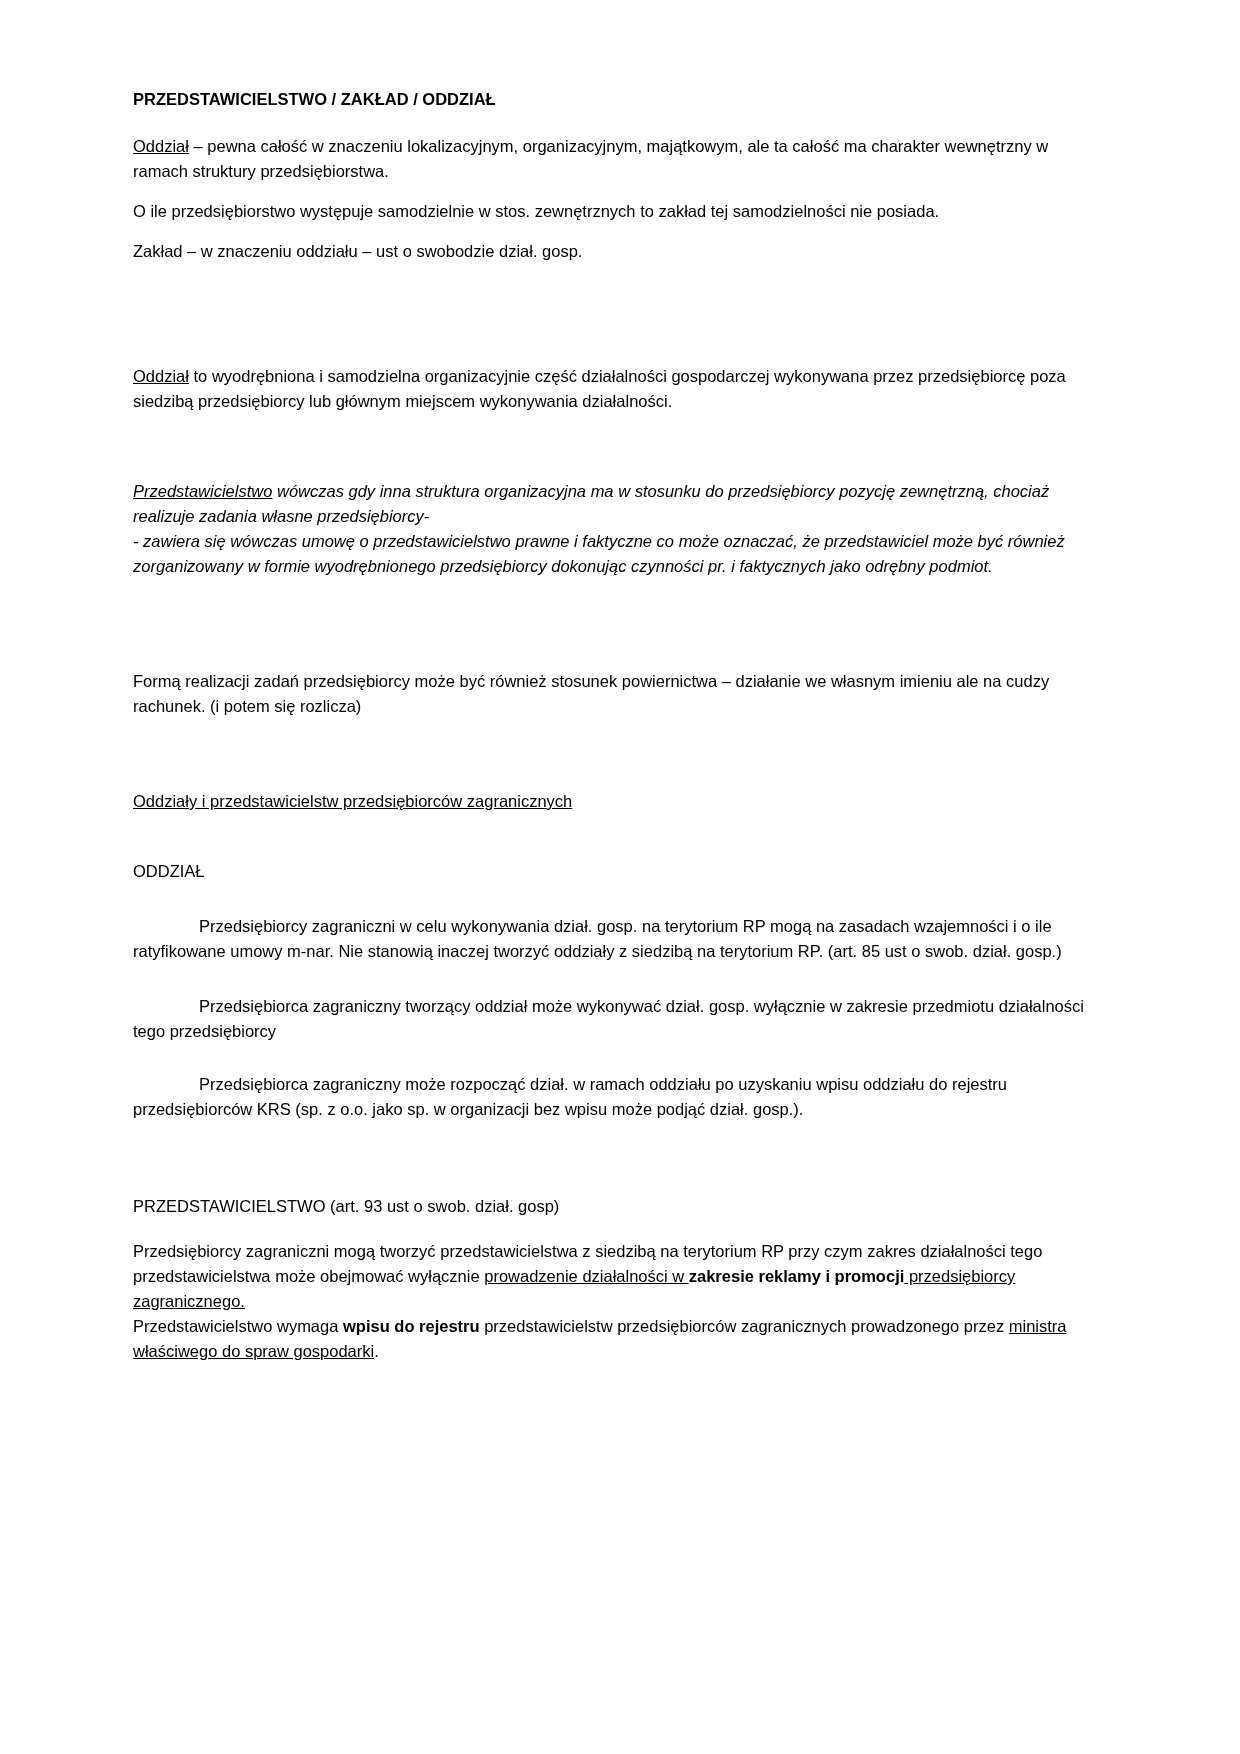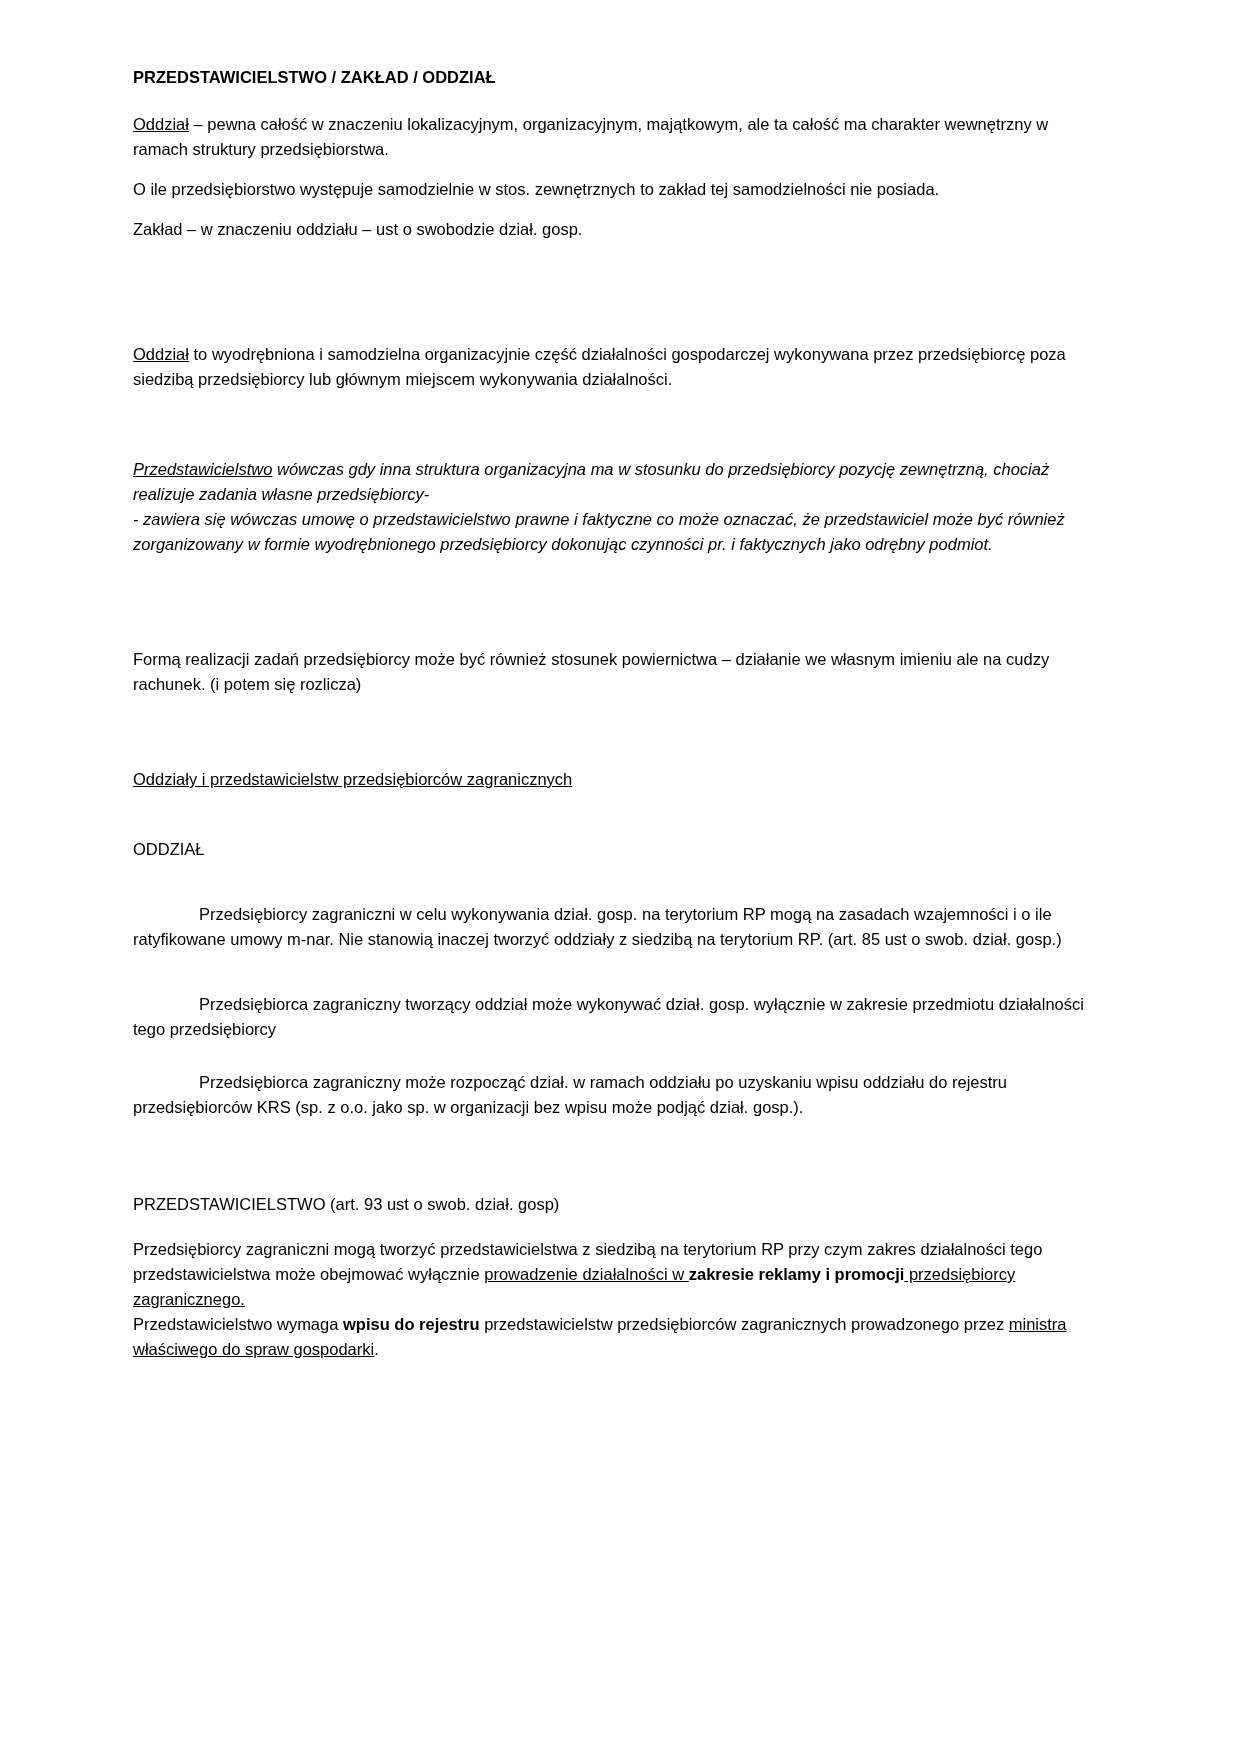--- a/index.html
+++ b/index.html
@@ -11,41 +11,41 @@
     width: 1240px;
     height: 1754px;
     font-family: "Liberation Sans", "DejaVu Sans", sans-serif;
     color: #000000;
     overflow: hidden;
   }
   .page {
     box-sizing: border-box;
     width: 1240px;
     height: 1308px;
-    padding: 65px 133px 0 133px;
+    padding: 87px 133px 0 133px;
     background: #ffffff;
     border-radius: 16px;
   }
   .doc {
     width: 974px;
     font-size: 16.5px;
     line-height: 25px;
   }
   p { margin: 0; }
   .title {
     font-weight: bold;
     margin-bottom: 22px;
   }
   .u  { text-decoration: underline; }
   .bu { font-weight: bold; }
   .indent { text-indent: 66px; }
   .mt15  { margin-top: 15px; }
   .mt20  { margin-top: 20px; }
   .mt28  { margin-top: 28px; }
-  .mt30  { margin-top: 40px; }
+  .mt30  { margin-top: 30px; }
   .mt45  { margin-top: 45px; }
   .mt65  { margin-top: 65px; font-style: italic; }
   .mt70  { margin-top: 70px; }
   .mt72  { margin-top: 72px; }
   .mt90  { margin-top: 90px; }
   .mt100 { margin-top: 100px; }
 </style>
 </head>
 <body>
 

